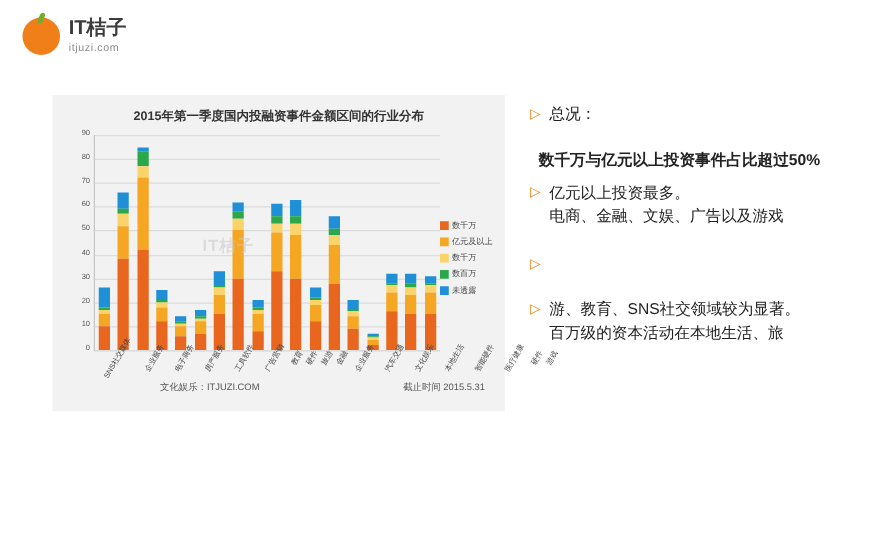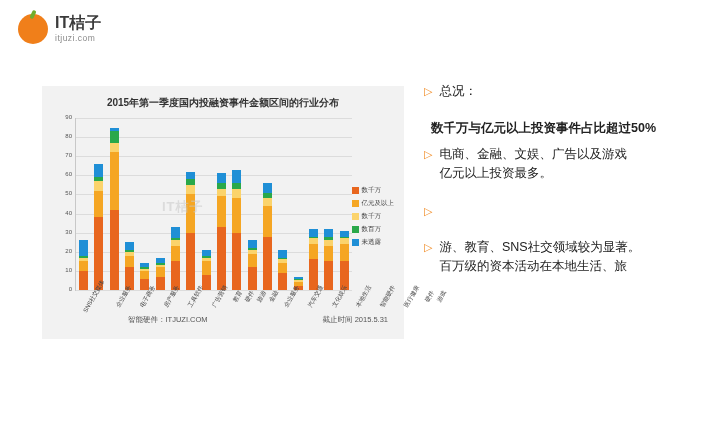--- a/index.html
+++ b/index.html
@@ -12,21 +12,21 @@
   .logo-mark:after{content:"";position:absolute;left:13px;top:-4px;width:4px;height:9px;background:#6fae2e;border-radius:2px;transform:rotate(25deg);}
   .logo-text{line-height:1.05;}
   .logo-title{font-size:16px;font-weight:bold;color:#3b3b3b;letter-spacing:0px;}
   .logo-sub{font-size:8.5px;color:#8a8a8a;letter-spacing:.5px;margin-top:2px;}
 
   
   .titlebar{position:absolute;left:138px;top:16px;width:562px;height:27px;background:#f08519;display:flex;align-items:center;}
   .titlebar span{color:#fff;font-size:14.5px;font-weight:bold;padding-left:18px;letter-spacing:.3px;}
 
   
-  .chart-panel{position:absolute;left:42px;top:86px;width:362px;height:253px;background:#f2f2f2;}
+  .chart-panel{position:absolute;left:42px;top:76px;width:362px;height:253px;background:#f2f2f2;}
   .chart-title{position:absolute;left:0;top:10px;width:100%;text-align:center;font-size:10px;color:#333;font-weight:bold;}
   .plot{position:absolute;left:34px;top:32px;width:276px;height:172px;}
   .gridline{position:absolute;left:0;right:0;height:1px;background:#dcdcdc;}
   .ytick{position:absolute;right:100%;margin-right:4px;font-size:6px;color:#555;transform:translateY(-4px);white-space:nowrap;}
   .yaxis{position:absolute;left:-1px;top:0;bottom:0;width:1px;background:#c8c8c8;}
   .xaxis{position:absolute;left:-1px;right:0;bottom:-1px;height:1px;background:#c8c8c8;}
   .bars{position:absolute;left:0;top:0;right:0;bottom:0;display:flex;align-items:flex-end;}
   .barslot{flex:1 1 0;display:flex;justify-content:center;align-items:flex-end;height:100%;}
   .bar{width:9px;display:flex;flex-direction:column-reverse;}
   .seg{width:100%;}
@@ -336,42 +336,42 @@
         <div class="legend-row">
           <span class="legend-sw" style="background: rgb(42, 168, 74);"></span>
           <span>数百万</span>
         </div>
         <div class="legend-row">
           <span class="legend-sw" style="background: rgb(31, 143, 214);"></span>
           <span>未透露</span>
         </div>
       </div>
     <div class="watermark">IT桔子</div>
-    <div class="chart-foot-left">智能硬件：ITJUZI.COM</div>
+    <div class="chart-foot-left">文化娱乐：ITJUZI.COM</div>
     <div class="chart-foot-right">截止时间  2015.5.31</div>
   </div>
 
   <div class="bullets" id="bullets">
       <div class="bullet">
         <div class="arrow">▷</div>
         <div class="btext">
           <div>总况：</div>
         </div>
       </div>
       <div class="bullet b-first">
         <div class="arrow"></div>
         <div class="btext bold">
           <div>数千万与亿元以上投资事件占比超过50%</div>
         </div>
       </div>
       <div class="bullet">
         <div class="arrow">▷</div>
         <div class="btext">
+          <div>亿元以上投资最多。</div>
           <div>电商、金融、文娱、广告以及游戏</div>
-          <div>亿元以上投资最多。</div>
         </div>
       </div>
       <div class="bullet">
         <div class="arrow">▷</div>
       </div>
       <div class="bullet">
         <div class="arrow">▷</div>
         <div class="btext">
           <div>游、教育、SNS社交领域较为显著。</div>
           <div>百万级的资本活动在本地生活、旅</div>

